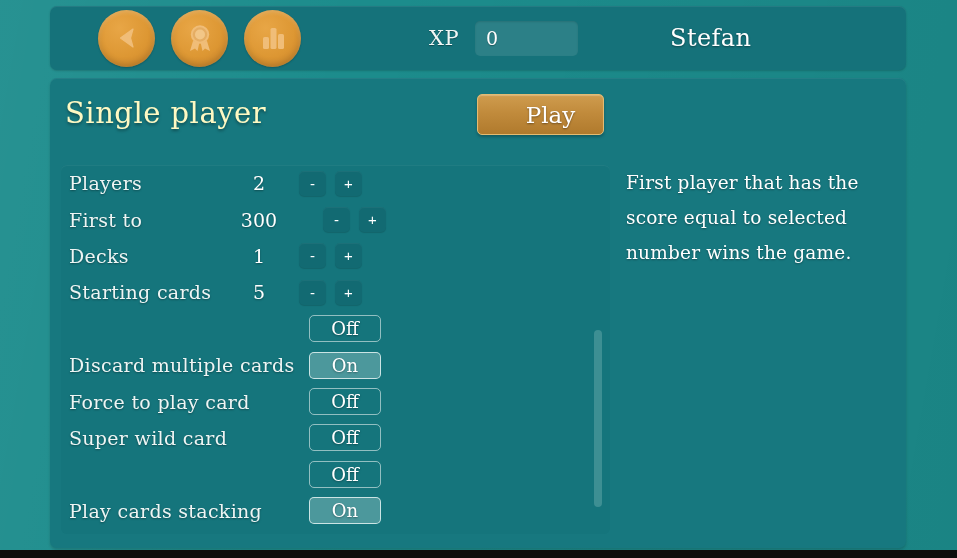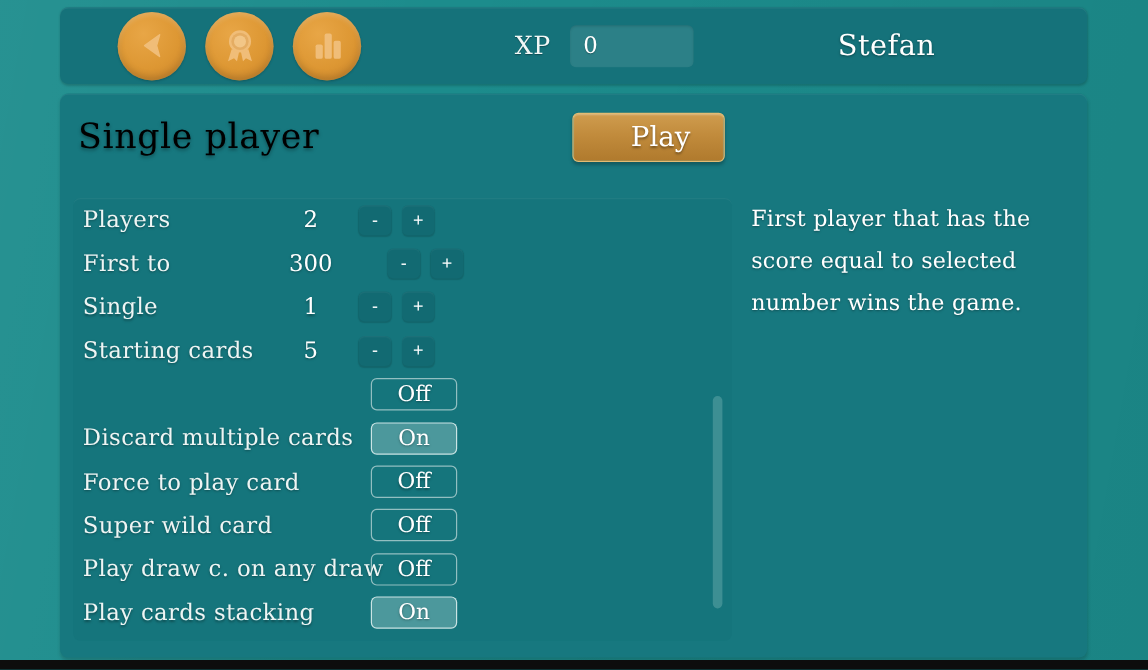--- a/index.html
+++ b/index.html
@@ -95,21 +95,21 @@
     align-items: center;
     cursor: text;
   }
   .xp-value {
     margin-left: 11px;
     color: #ffffff;
     font-size: 19px;
     text-shadow: 0 1px 1px rgba(0,0,0,0.3);
   }
   .player-name {
-    margin-left: 120px;
+    margin-left: 92px;
     color: #ffffff;
     font-size: 24px;
     letter-spacing: 0.4px;
     text-shadow: 0 1px 2px rgba(0,0,0,0.4);
   }
 
   
   .main-panel {
     position: absolute;
     left: 50px;
@@ -118,21 +118,21 @@
     height: 470px;
     background: #17787f;
     border-radius: 7px;
     box-shadow: inset 0 1px 0 rgba(255,255,255,0.06), 0 2px 3px rgba(0,0,0,0.16);
   }
 
   .page-title {
     position: absolute;
     left: 15px;
     top: 18px;
-    color: #000000;
+    color: #fef9c3;
     font-size: 29px;
     letter-spacing: 0.5px;
     text-shadow: 0 2px 3px rgba(0,0,0,0.35);
   }
 
   .play-btn {
     position: absolute;
     left: 427px;
     top: 16px;
     width: 127px;
@@ -348,21 +348,21 @@
           </div>
           <div class="row">
             <div class="row-label">First to</div>
             <div class="row-value">300</div>
             <div class="stepper wide">
               <div class="step-btn">-</div>
               <div class="step-btn">+</div>
             </div>
           </div>
           <div class="row">
-            <div class="row-label">Single</div>
+            <div class="row-label">Decks</div>
             <div class="row-value">1</div>
             <div class="stepper narrow">
               <div class="step-btn">-</div>
               <div class="step-btn">+</div>
             </div>
           </div>
           <div class="row">
             <div class="row-label">Starting cards</div>
             <div class="row-value">5</div>
             <div class="stepper narrow">
@@ -379,21 +379,20 @@
           </div>
           <div class="row">
             <div class="row-label">Force to play card</div>
             <div class="toggle">Off</div>
           </div>
           <div class="row">
             <div class="row-label">Super wild card</div>
             <div class="toggle">Off</div>
           </div>
           <div class="row">
-            <div class="row-label">Play draw c. on any draw</div>
             <div class="toggle">Off</div>
           </div>
           <div class="row">
             <div class="row-label">Play cards stacking</div>
             <div class="toggle on">On</div>
           </div>
         </div>
 
       <div class="scroll-track"></div>
       <div class="scroll-thumb"></div>

